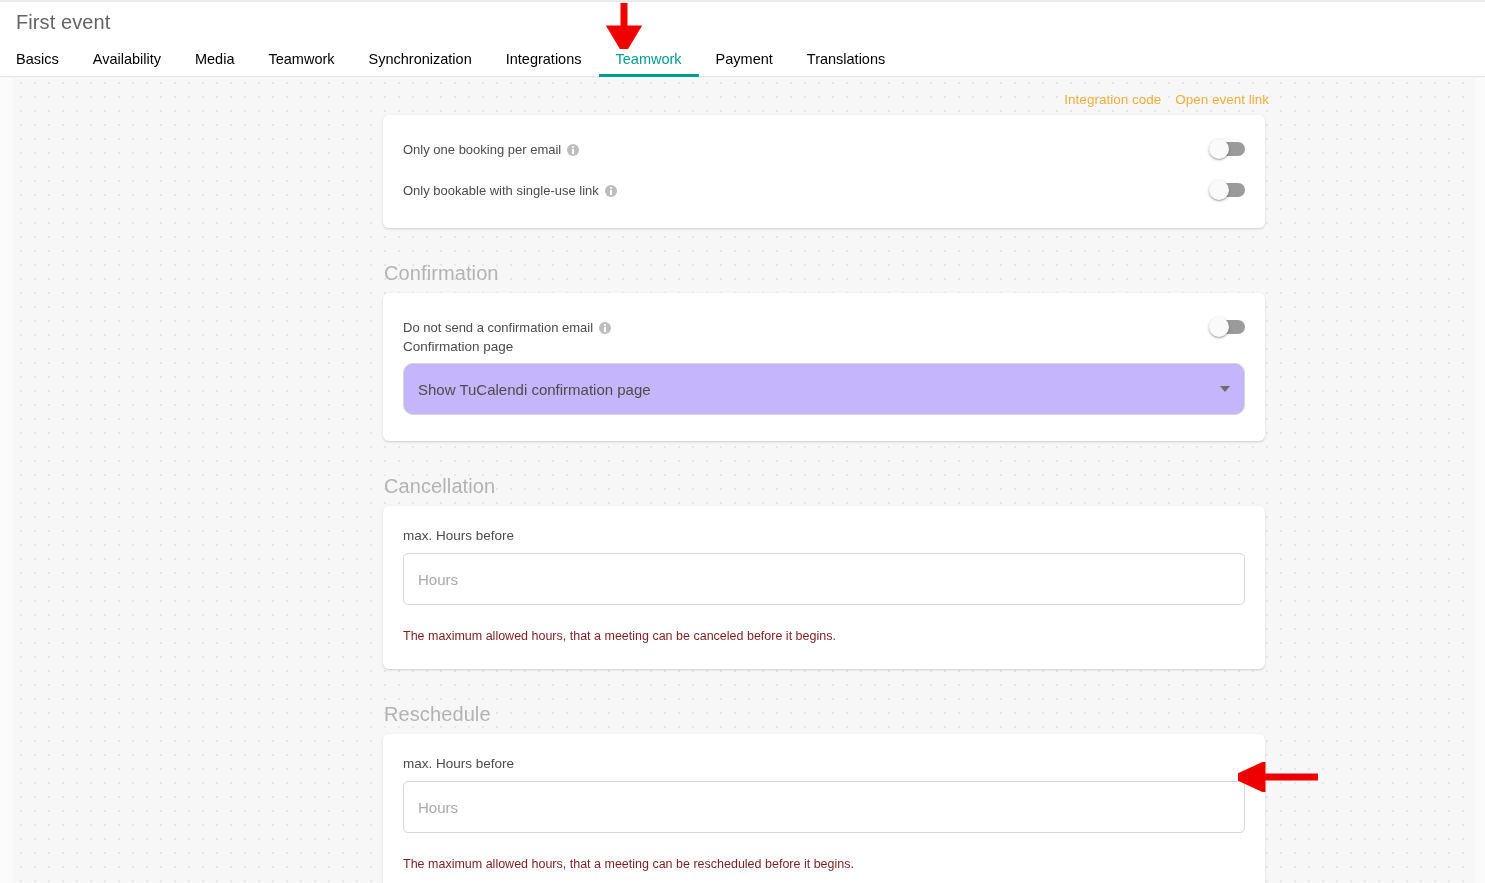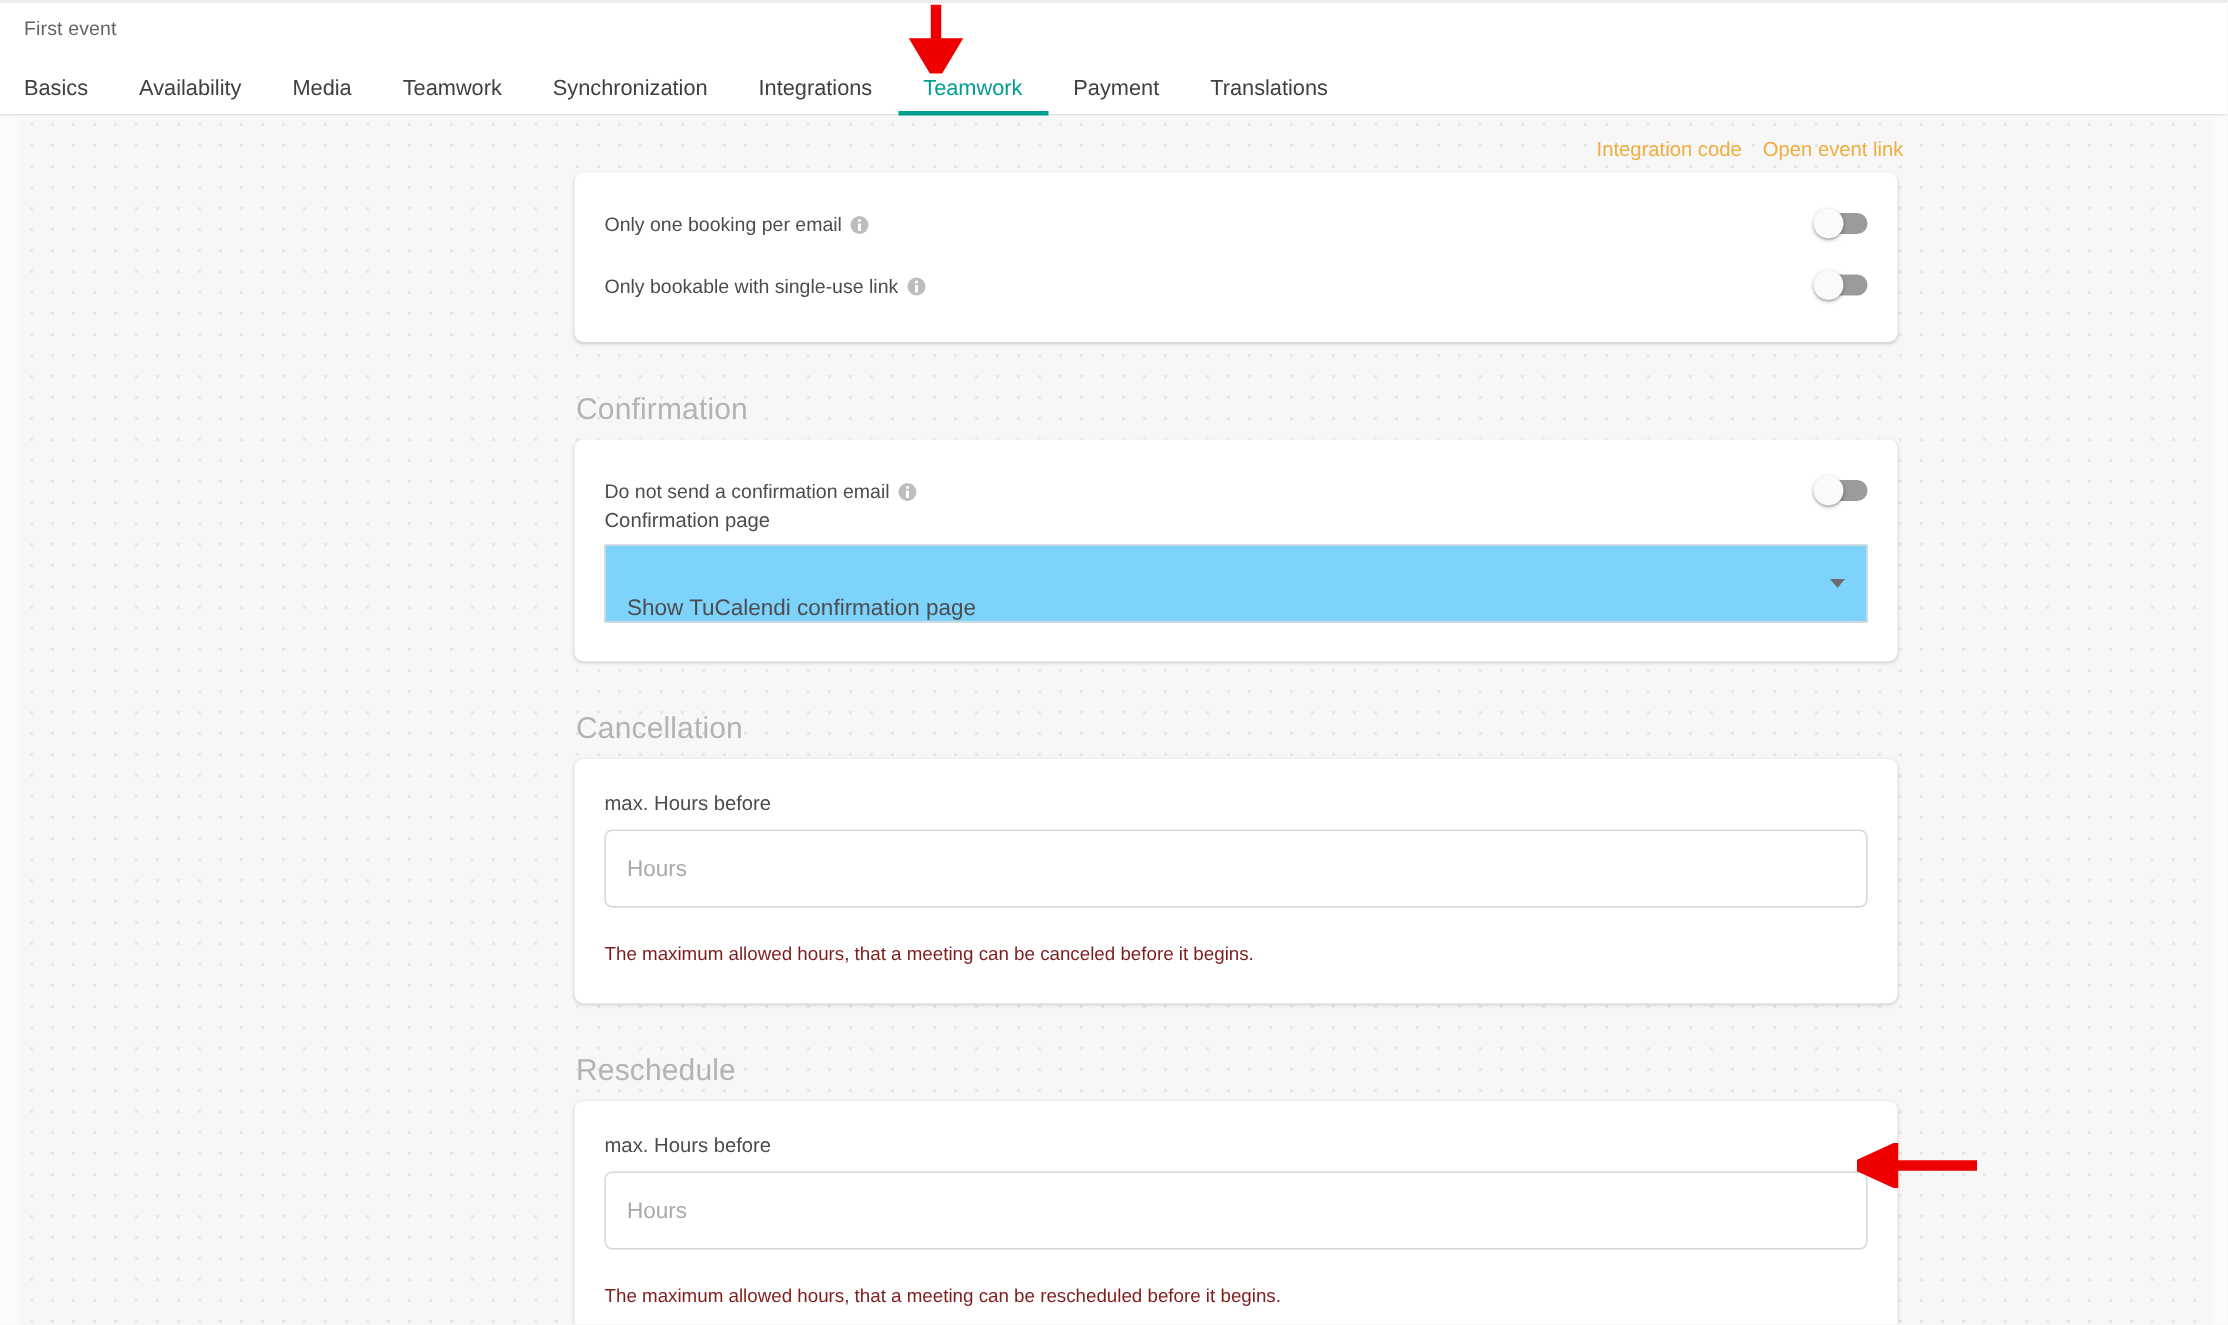--- a/index.html
+++ b/index.html
@@ -41,41 +41,41 @@
     width: 1485px;
     height: 75px;
     background: #ffffff;
     border-bottom: 1px solid #e4e4e4;
     box-sizing: border-box;
   }
   .event-title {
     position: absolute;
     left: 16px;
     top: 9px;
-    font-size: 13px;
+    font-size: 20px;
     color: #646464;
     letter-spacing: .1px;
   }
   .tabs {
     position: absolute;
     left: 0;
     top: 38px;
     height: 37px;
     display: flex;
     align-items: stretch;
     padding-left: 16px;
     box-sizing: border-box;
   }
   .tab {
     position: relative;
     display: flex;
     align-items: center;
     padding: 0 17px;
     font-size: 14.5px;
-    color: #404040;
+    color: #000000;
     cursor: pointer;
     white-space: nowrap;
   }
   .tab:first-child { padding-left: 0; padding-right: 17px; }
   .tab.active { color: #009e91; }
   .tab.active::after {
     content: "";
     position: absolute;
     left: 0; right: 0; bottom: 0;
     height: 3px;
@@ -240,24 +240,24 @@
     color: #7f1d1d;
   }
 
   
   .select {
     position: relative;
     width: 100%;
     height: 52px;
     box-sizing: border-box;
     border: 1px solid #d6d6d6;
-    border-radius: 0;
-    background: #7dd3fc;
-    display: flex;
-    align-items: flex-end;
+    border-radius: 10px;
+    background: #c4b5fd;
+    display: flex;
+    align-items: center;
     padding: 0 14px;
     font-size: 15px;
     color: #4c4c4c;
     cursor: pointer;
   }
   .caret {
     position: absolute;
     right: 14px;
     top: 50%;
     margin-top: -3px;

